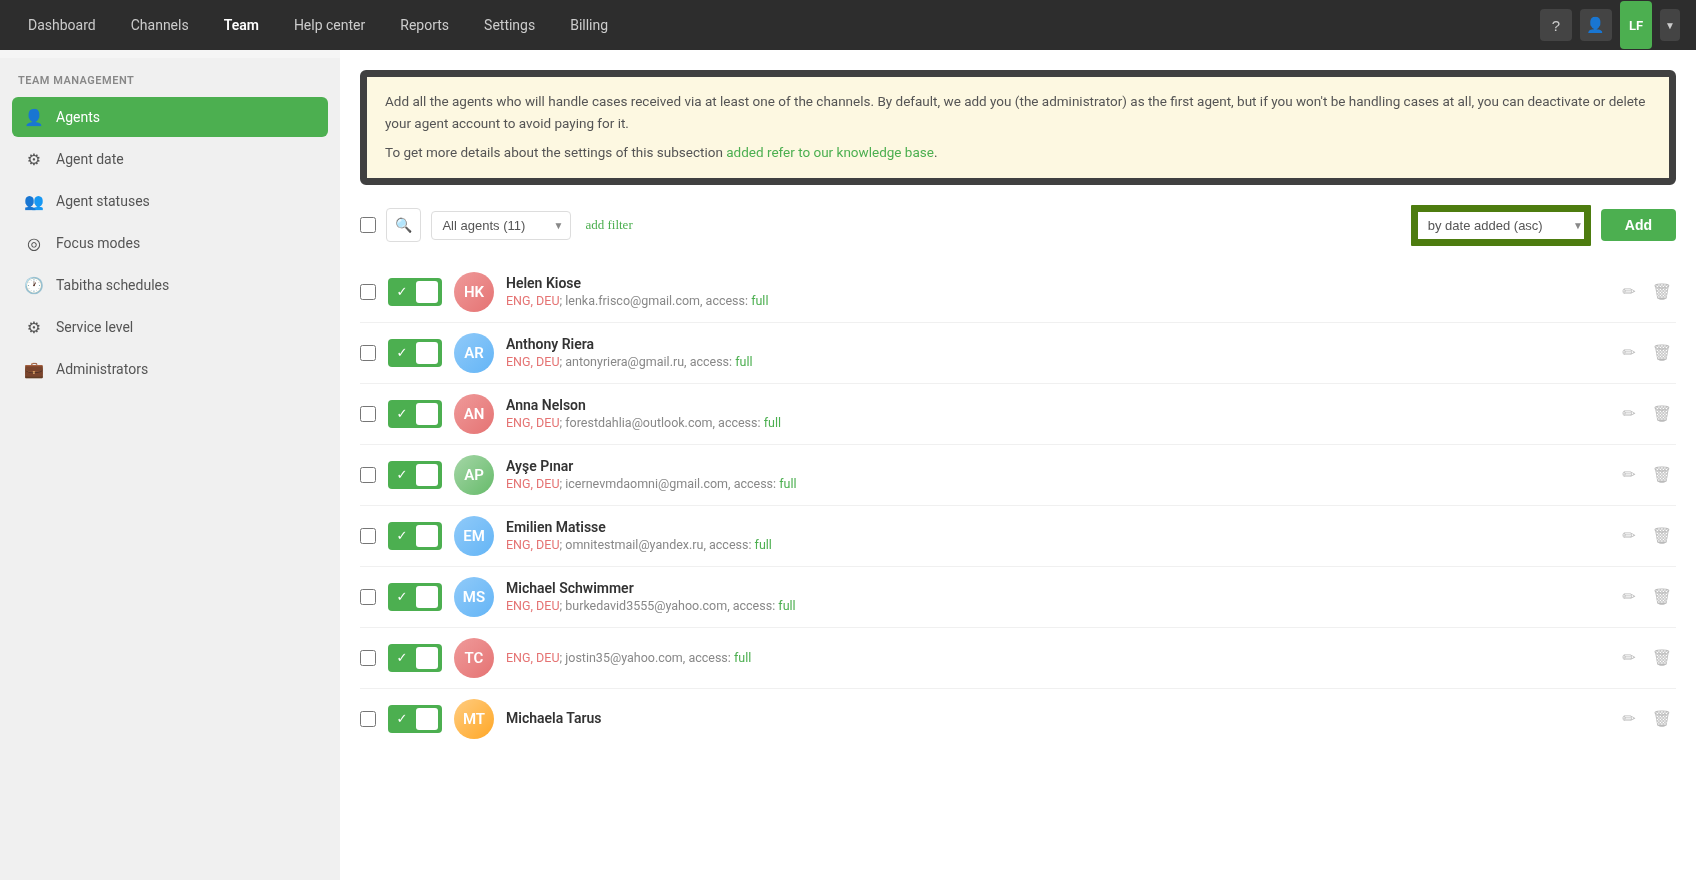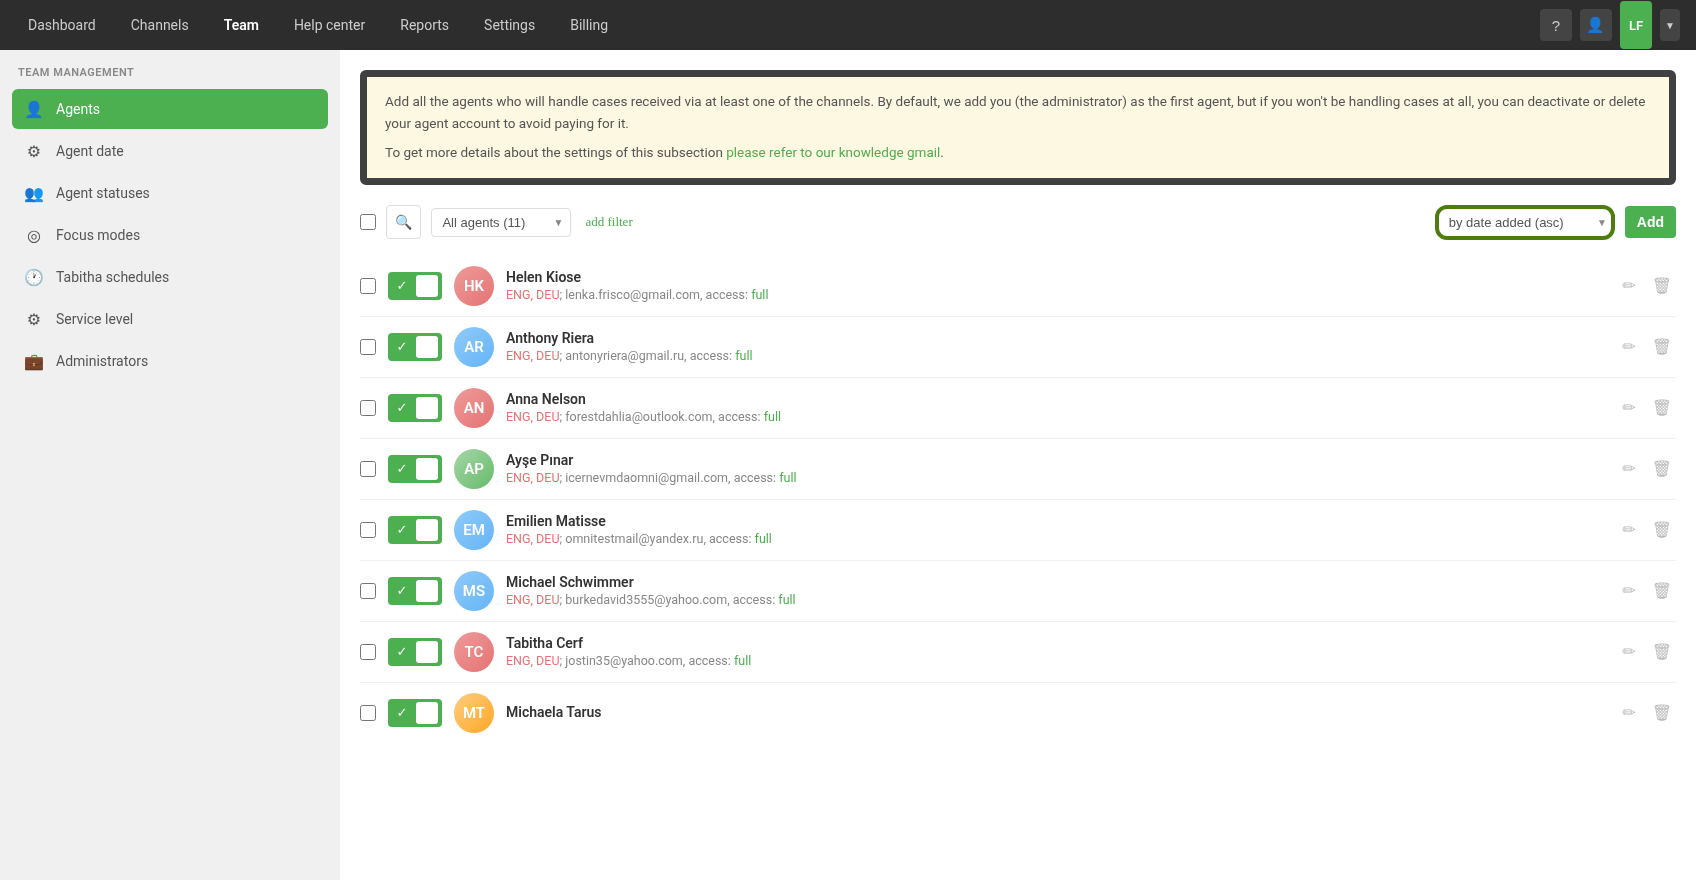--- a/index.html
+++ b/index.html
@@ -69,20 +69,21 @@
       display: flex;
       height: calc(100vh - 50px);
     }
 
     
     .sidebar {
       width: 340px;
       background: #f0f0f0;
       padding: 16px 12px;
       flex-shrink: 0;
+      margin-top: 8px;
     }
     .sidebar-section-title {
       font-size: 11px;
       color: #888;
       font-weight: 600;
       letter-spacing: 0.5px;
       margin-bottom: 10px;
       padding-left: 6px;
     }
     .sidebar-item {
@@ -176,22 +177,22 @@
       border: none;
       color: #4caf50;
       cursor: pointer;
       font-size: 13px;
       padding: 6px 4px;
       font-family: Liberation Serif, serif;
     }
     .sort-spacer { flex: 1; }
     .sort-wrapper { position: relative; }
     .sort-select {
-      border: 4px solid #4d7c0f;
-      border-radius: 12px;
+      border: 7px solid #4d7c0f;
+      border-radius: 1px;
       padding: 6px 28px 6px 10px;
       font-size: 13px;
       background: #fff;
       appearance: none;
       cursor: pointer;
       color: #555;
       min-width: 180px;
     }
     .sort-arrow {
       position: absolute;
@@ -200,21 +201,21 @@
       transform: translateY(-50%);
       pointer-events: none;
       color: #888;
       font-size: 10px;
     }
     .add-btn {
       background: #4caf50;
       color: #fff;
       border: none;
       border-radius: 4px;
-      padding: 8px 12px;
+      padding: 8px 24px;
       font-size: 14px;
       font-weight: 600;
       cursor: pointer;
     }
 
     
     .agent-row {
       display: flex;
       align-items: center;
       padding: 10px 0;
@@ -334,21 +335,21 @@
       <span class="item-icon">💼</span>
       <span class="item-label">Administrators</span>
     </div>
   </aside>
 
   <main class="content">
 
     <div class="info-banner">
       <p>Add all the agents who will handle cases received via at least one of the channels. By default, we add you (the administrator) as the first agent, but if you won't be handling cases at all, you can deactivate or delete your agent account to avoid paying for it.</p>
       <p style="margin-top:8px;">
-        <span>To get more details about the settings of this subsection </span><a href="#">please refer to our knowledge gmail</a><span>.</span>
+        <span>To get more details about the settings of this subsection </span><a href="#">added refer to our knowledge base</a><span>.</span>
       </p>
     </div>
 
     <div class="toolbar">
       <input type="checkbox" class="toolbar-checkbox" style="">
       <div class="search-wrapper">
         <span class="search-icon">🔍</span>
       </div>
       <div class="filter-wrapper">
         <select class="agent-filter-select">
@@ -482,21 +483,20 @@
     </div>
   </div>
         <div class="agent-row">
     <input type="checkbox" class="row-checkbox" style="">
     <div class="toggle-wrapper">
       <div class="toggle-check">✓</div>
       <div class="toggle-square"></div>
     </div>
     <div class="avatar-placeholder avatar-f">TC</div>
     <div class="agent-info">
-      <div class="agent-name">Tabitha Cerf</div>
       <div class="agent-details">
         <span class="lang">ENG, DEU</span>; jostin35@yahoo.com, access: <span class="access">full</span>
       </div>
     </div>
     <div class="action-icons">
       <span class="action-icon">✏</span>
       <span class="action-icon">🗑</span>
     </div>
   </div>
         <div class="agent-row">

